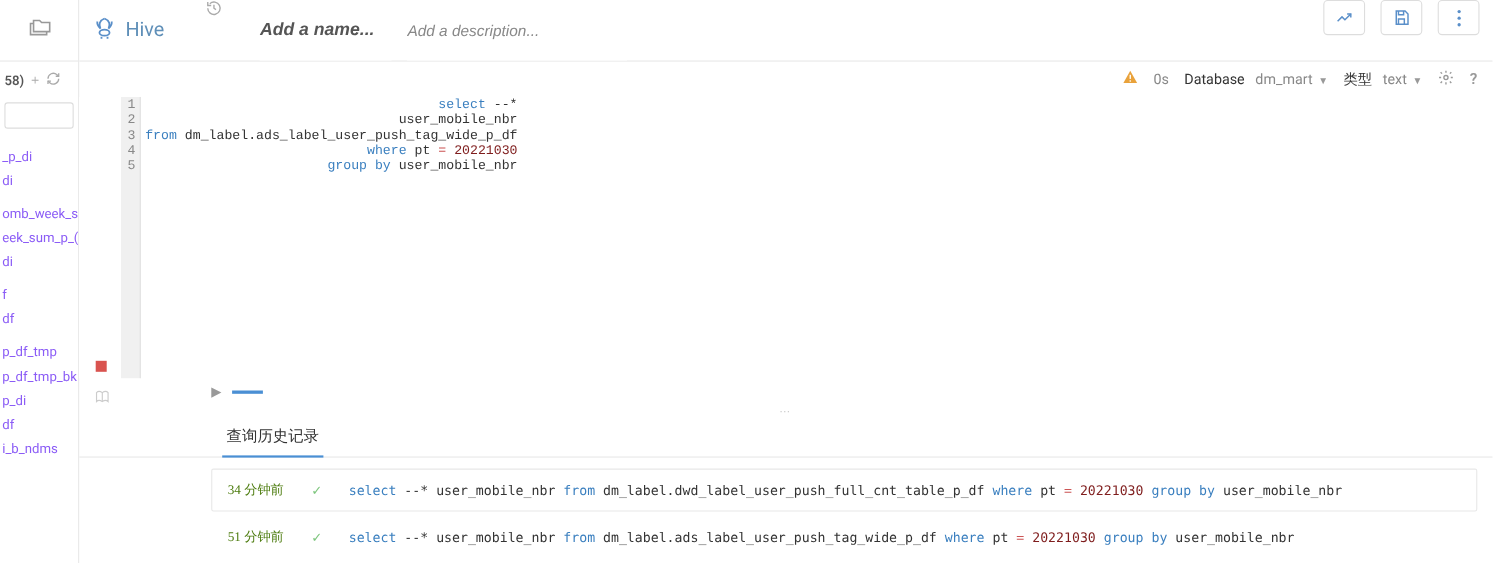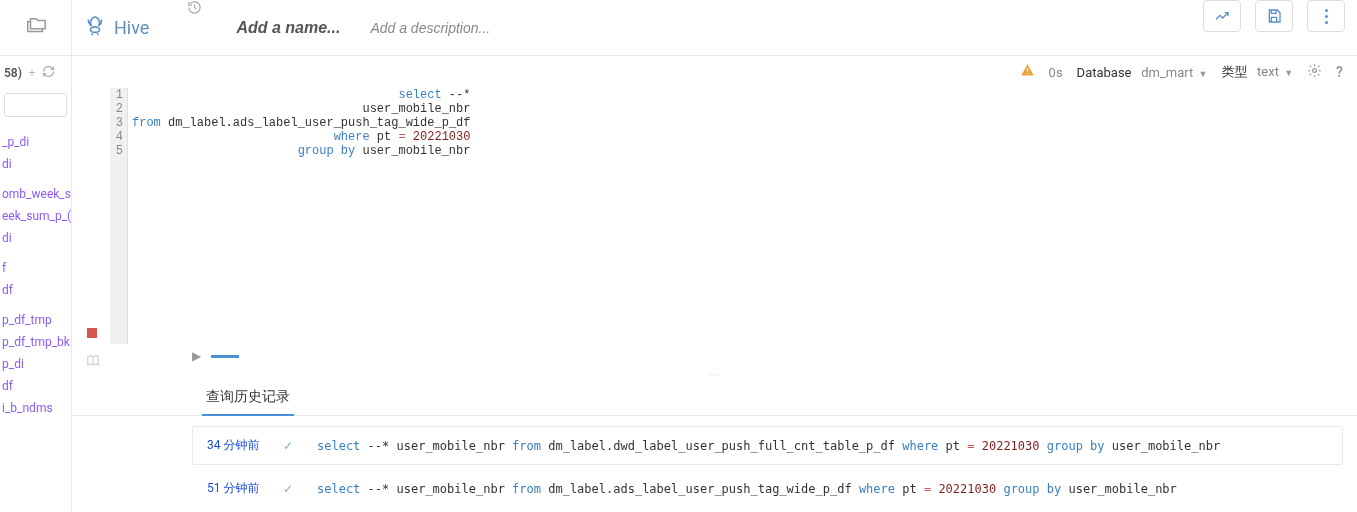--- a/index.html
+++ b/index.html
@@ -225,21 +225,21 @@
       display: flex;
       align-items: center;
       gap: 20px;
       padding: 10px 14px;
       border: 1px solid #e8e8e8;
       border-radius: 2px;
       margin-bottom: 4px;
       font-size: 12px;
     }
     .history-row.noborder { border: 1px solid transparent; }
-    .history-time { color: #1d4ed8; width: 56px; }
+    .history-time { color: #4d7c0f; width: 56px; font-family: Liberation Serif, serif; }
     .history-check { color: #7ec67e; width: 14px; }
     .history-sql {
       font-family: Consolas, Monaco, monospace;
       white-space: nowrap;
       overflow: hidden;
     }
   </style>
 </head>
 <body>
 

